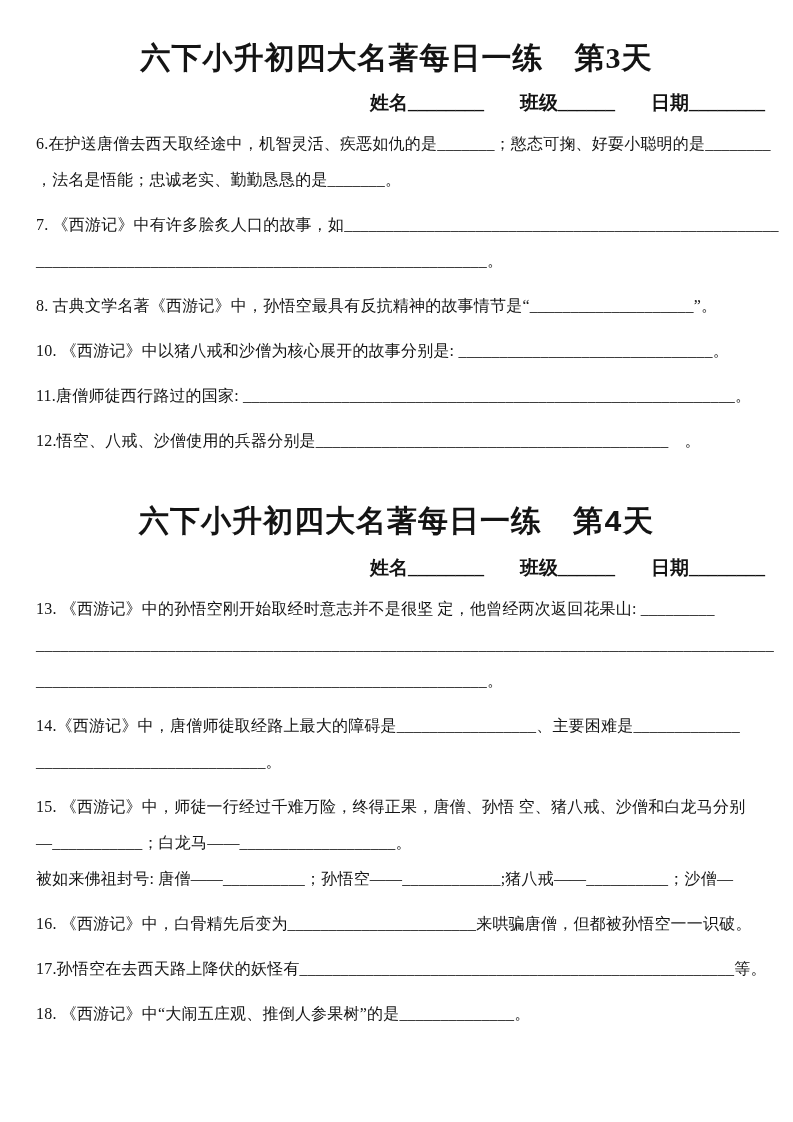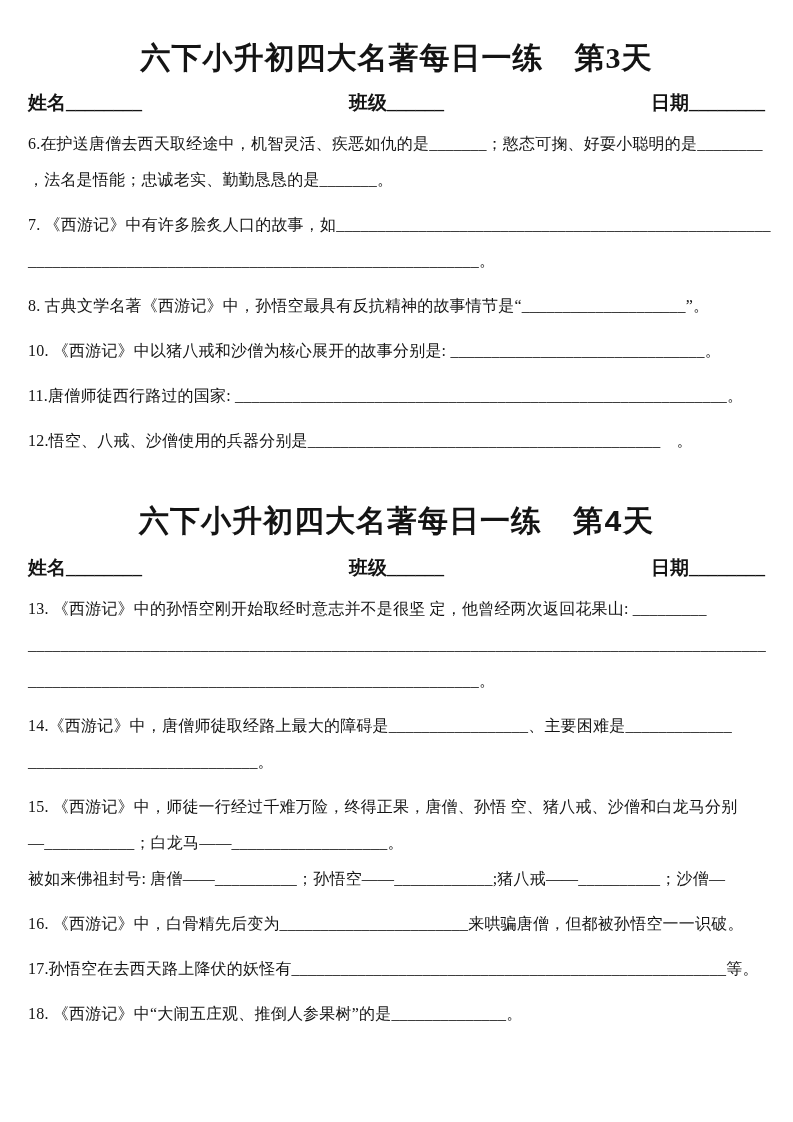--- a/index.html
+++ b/index.html
@@ -20,30 +20,30 @@
     font-size: 30px;
     line-height: 36px;
     font-weight: bold;
     text-align: center;
     letter-spacing: 1px;
     white-space: nowrap;
   }
   .section + .section .section-title { margin-top: 46px; font-family: Liberation Mono, monospace; }
   .meta-row {
     display: flex;
-    justify-content: space-between;
+    justify-content: flex-end;
     gap: 36px;
     font-size: 19px;
     line-height: 26px;
     font-weight: bold;
     margin-bottom: 10px;
     white-space: nowrap;
   }
   .meta-item { display: inline-flex; }
-  .question { margin: 0 0 9px 0; }
+  .question { margin: 0 0 9px 8px; }
   .q-line {
     font-size: 16px;
     line-height: 36px;
     white-space: nowrap;
     letter-spacing: 0.2px;
   }
 </style>
 </head>
 <body>
 

